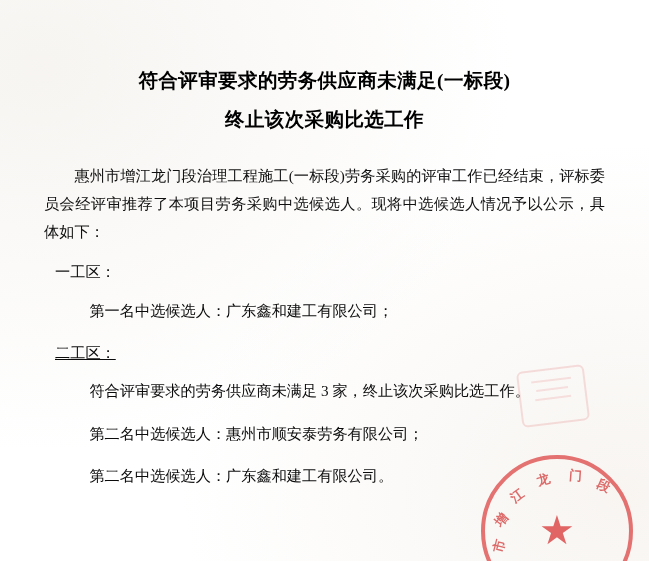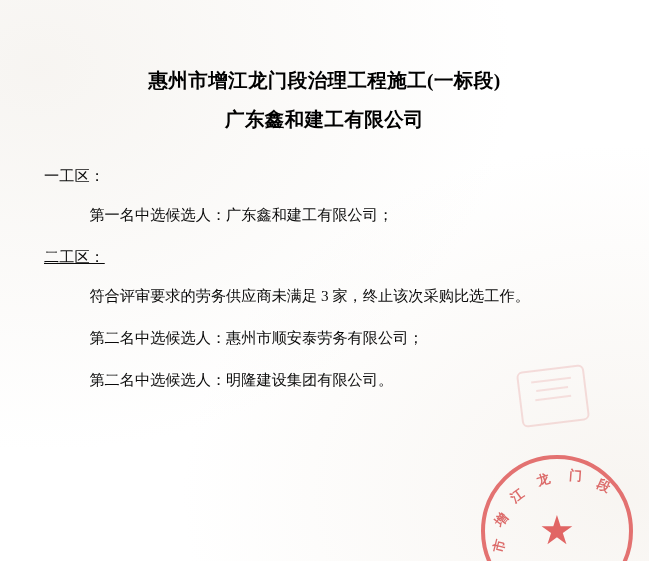--- a/index.html
+++ b/index.html
@@ -53,21 +53,21 @@
     text-justify: inter-ideograph;
     margin: 0;
     color: #101010;
   }
   .para.indent2 {
     text-indent: 2em;
   }
   .section-head {
     font-size: 15.2px;
     line-height: 1.8;
-    margin: 0;
+    margin: 11px;
     margin-top: 13px;
   }
   .item {
     font-size: 15.2px;
     line-height: 1.8;
     margin: 15px;
     margin-top: 11px;
     text-indent: 2em;
   }
   .gap-md { margin-top: 15px; text-decoration: underline; }
@@ -134,35 +134,36 @@
   .stamp-frag i:nth-child(3) { width: 36px; margin-top: 7px; }
 </style>
 </head>
 <body>
 
 <div class="paper"></div>
 
 <div class="content">
 
   <div class="title-block">
-    <div class="title-line">惠州市增江龙门段治理工程施工(一标段)</div>
-    <div class="title-line">广东鑫和建工有限公司</div>
+    <div class="title-line">符合评审要求的劳务供应商未满足(一标段)</div>
+    <div class="title-line">终止该次采购比选工作</div>
   </div>
 
   <div class="body-block">
 
+    <p class="para indent2">惠州市增江龙门段治理工程施工(一标段)劳务采购的评审工作已经结束，评标委员会经评审推荐了本项目劳务采购中选候选人。现将中选候选人情况予以公示，具体如下：</p>
 
     <p class="section-head">一工区：</p>
     <p class="item">第一名中选候选人：广东鑫和建工有限公司；</p>
 
     <p class="section-head gap-md">二工区：</p>
     <p class="item">符合评审要求的劳务供应商未满足 3 家，终止该次采购比选工作。</p>
 
     <p class="item">第二名中选候选人：惠州市顺安泰劳务有限公司；</p>
-    <p class="item">第二名中选候选人：明隆建设集团有限公司。</p>
+    <p class="item">第二名中选候选人：广东鑫和建工有限公司。</p>
 
   </div>
 </div>
 
 <div class="stamp-frag">
   <i></i>
     <i></i>
     <i></i>
 </div>
 

